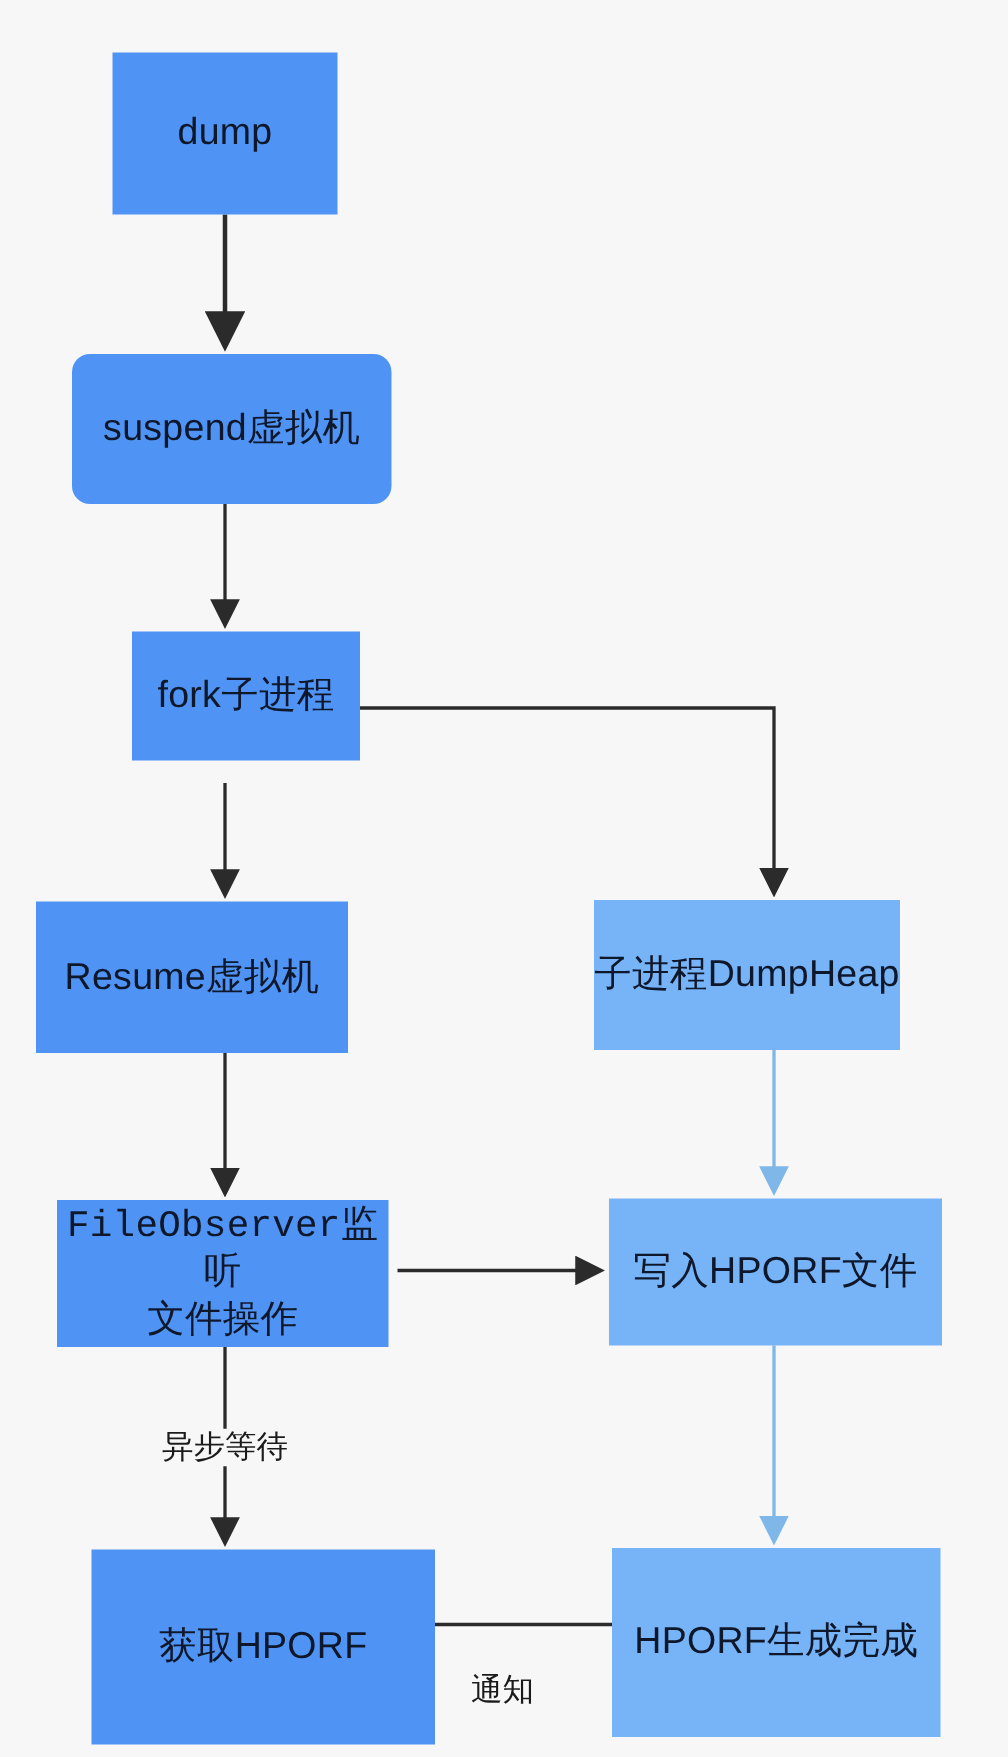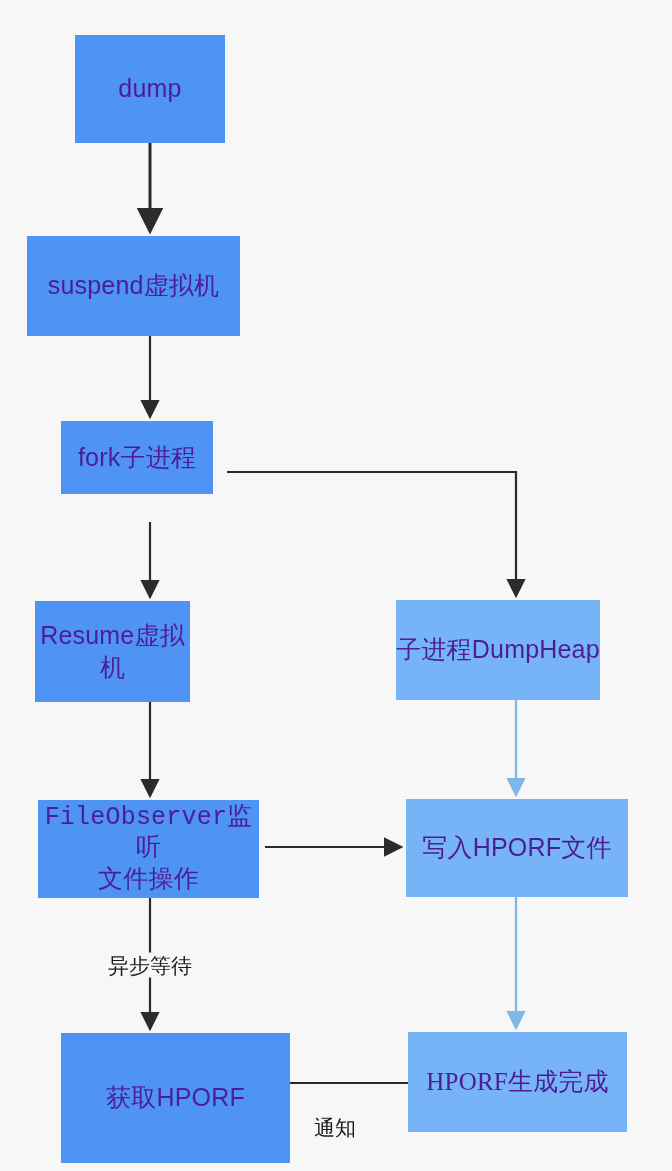--- a/index.html
+++ b/index.html
@@ -26,21 +26,21 @@
     width: 672px;
     height: 1171px;
   }
   .node {
     position: absolute;
     box-sizing: border-box;
     display: flex;
     align-items: center;
     justify-content: center;
     text-align: center;
-    color: #4c1d95;
+    color: #0f172a;
     font-size: 25px;
     line-height: 1.25;
     letter-spacing: 0.2px;
     z-index: 2;
     white-space: pre-line;
   }
   .node.primary  { background: #4f94f4; }
   .node.secondary{ background: #76b3f7; }
 
   .edge-label {
@@ -86,34 +86,34 @@
 
     <path d="M 516 700 L 516 794" fill="none" stroke="#7fb8e8" stroke-width="2.2" marker-end="url(#arrow-light)"></path>
 
     <path d="M 516 897 L 516 1027" fill="none" stroke="#7fb8e8" stroke-width="2.2" marker-end="url(#arrow-light)"></path>
 
     <path d="M 408 1083 L 272 1083" fill="none" stroke="#2b2b2b" stroke-width="2.2" marker-end="url(#arrow-dark)"></path>
   </svg>
 
   <div class="node primary" style="left:75px; top:35px; width:150px; height:108px;">dump</div>
 
-  <div class="node primary" style="left:27px; top:236px; width:213px; height:100px;">suspend虚拟机</div>
+  <div class="node primary" style="left:48px; top:236px; width:213px; height:100px;border-radius:12px;">suspend虚拟机</div>
 
-  <div class="node primary" style="left:61px; top:421px; width:152px; height:73px;">fork子进程</div>
+  <div class="node primary" style="left:88px; top:421px; width:152px; height:86px;">fork子进程</div>
 
-  <div class="node primary" style="left:35px; top:601px; width:155px; height:101px;">Resume虚拟机</div>
+  <div class="node primary" style="left:24px; top:601px; width:208px; height:101px;">Resume虚拟机</div>
 
   <div class="node primary" style="left:38px; top:800px; width:221px; height:98px;font-family:Liberation Mono, monospace;">FileObserver监听
 文件操作</div>
 
   <div class="node primary" style="left:37px; top:1033px; width:229px; height:130px;margin-left:24px;">获取HPORF</div>
 
   <div class="node secondary" style="left:396px; top:600px; width:204px; height:100px;">子进程DumpHeap</div>
 
   <div class="node secondary" style="left:406px; top:799px; width:222px; height:98px;">写入HPORF文件</div>
 
-  <div class="node secondary" style="left:408px; top:1032px; width:219px; height:100px;font-family:Liberation Serif, serif;">HPORF生成完成</div>
+  <div class="node secondary" style="left:408px; top:1032px; width:219px; height:126px;">HPORF生成完成</div>
 
   <div class="edge-label" style="left:150px; top:965px;">异步等待</div>
 
   <div class="edge-label" style="left:335px; top:1127px;">通知</div>
 
 </div>
 
 </body></html>

